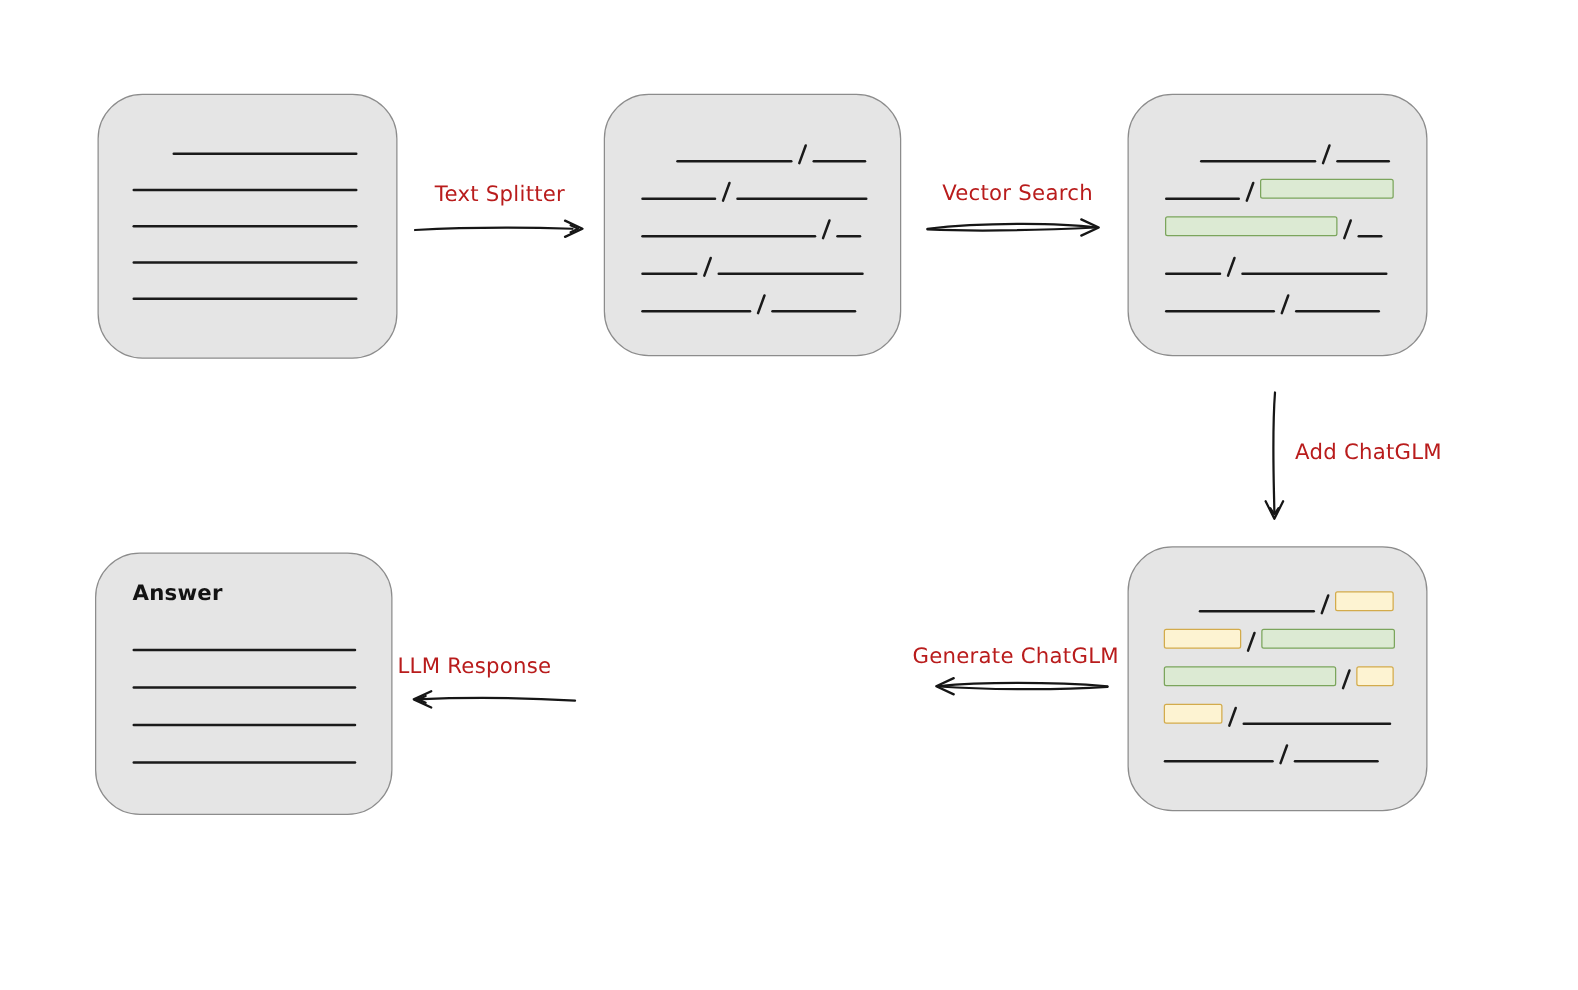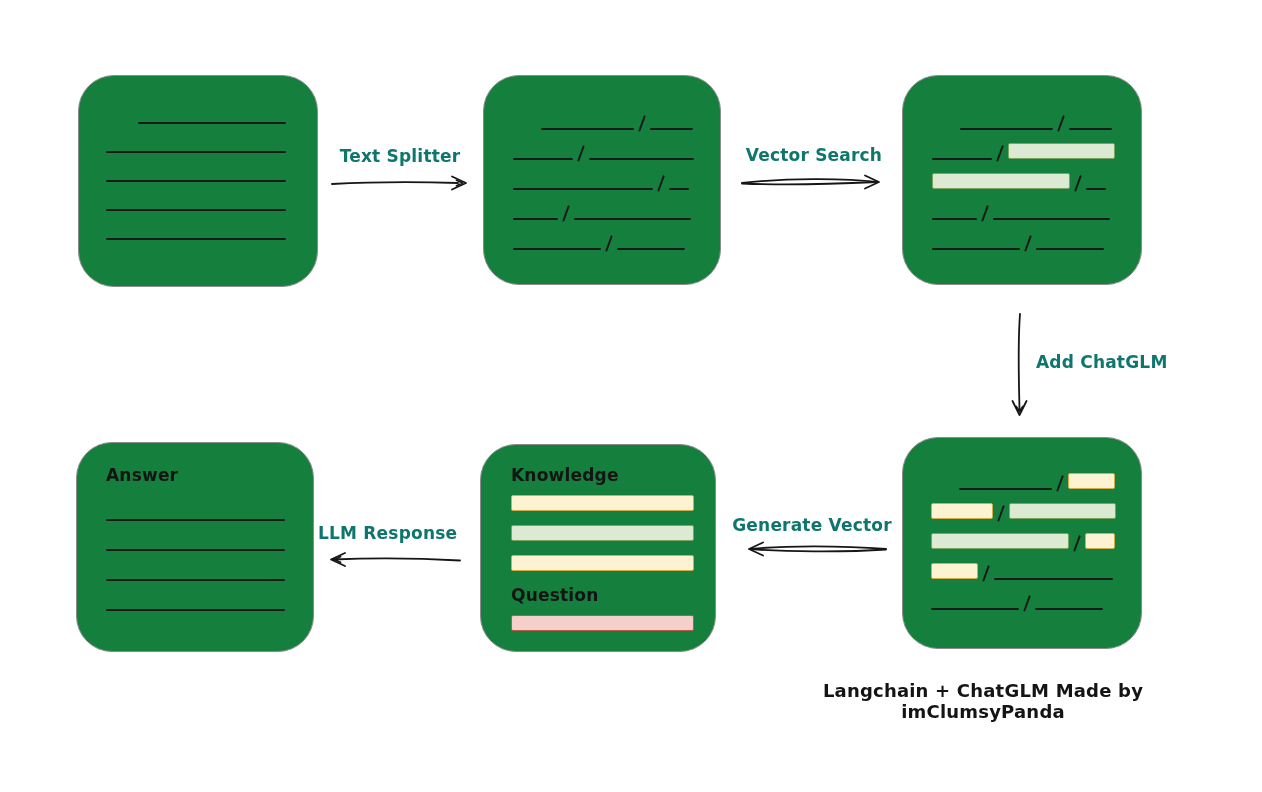--- a/index.html
+++ b/index.html
@@ -1,21 +1,21 @@
 <!DOCTYPE html>
 <html style="--ink: #1a1a1a; --box-border: #8c8c8c; --green-fill: #dcead3; --green-border: #7ba55c; --yellow-fill: #fdf3d2; --yellow-border: #d3ab4b; --red-fill: #f5d0ca; --red-border: #bc574e;"><head>
 <meta charset="utf-8">
 <style>
   html,body{margin:0;padding:0;background:#fff;}
   .canvas{
     position:relative;width:1262px;height:792px;background:#ffffff;overflow:hidden;
     font-family:"DejaVu Sans",sans-serif;color:var(--ink,#1a1a1a);
   }
   .node{
-    position:absolute;background:#15803d;border:1.6px solid var(--box-border,#8c8c8c);
+    position:absolute;background:#e5e5e5;border:1.6px solid var(--box-border,#8c8c8c);
     border-radius:36px;box-sizing:border-box;
   }
   
   .rows{position:absolute;inset:0;box-sizing:border-box;}
   .rows .crow{display:flex;align-items:flex-end;}
   .seg{flex:0 0 auto;box-sizing:border-box;}
   .seg.line{height:2px;background:var(--ink,#1a1a1a);border-radius:1px;}
   .seg.slash{
     width:2.4px;height:17px;background:var(--ink,#1a1a1a);
     transform:rotate(20deg);margin:0 7px -2px 7px;border-radius:1px;
@@ -30,21 +30,21 @@
   .node-label{font-size:17px;font-weight:600;letter-spacing:.2px;color:#141414;}
   
   .pbar{width:183px;height:16px;border-radius:2px;box-sizing:border-box;margin-bottom:14px;}
   .pbar.yellow{background:var(--yellow-fill);border:1.5px solid var(--yellow-border);}
   .pbar.green{background:var(--green-fill);border:1.5px solid var(--green-border);}
   .pbar.red{background:var(--red-fill);border:1.5px solid var(--red-border);}
   .arrow{position:absolute;}
   .arrow svg{display:block;}
   .arrow path{stroke:#161616;stroke-width:1.8;fill:none;stroke-linecap:round;stroke-linejoin:round;}
   .arrow-label{
-    position:absolute;font-size:17px;font-weight:700;color:#0f766e;
+    position:absolute;font-size:17px;font-weight:400;color:#b91c1c;
     white-space:nowrap;letter-spacing:.2px;
   }
   .caption{
     position:absolute;left:760px;top:680px;width:446px;text-align:center;
     font-size:18px;font-weight:600;color:#141414;letter-spacing:.2px;
   }
 </style>
 </head>
 <body>
 
@@ -156,34 +156,20 @@
           <div class="seg line" style="width: 119px;"></div>
         </div>
         <div class="crow" style="height: 30px;">
           <div class="seg line" style="width: 88px;"></div>
           <div class="seg slash"></div>
           <div class="seg line" style="width: 68px;"></div>
         </div>
       </div>
   </div>
 
-  <div class="node" style="left:480px;top:444px;width:236px;height:208px">
-    <div style="position:absolute;inset:0;box-sizing:border-box;padding:20px 26px 0 30px">
-      <div class="node-label" style="margin-bottom:10px">Knowledge</div>
-      <div>
-          <div class="pbar yellow"></div>
-          <div class="pbar green"></div>
-          <div class="pbar yellow"></div>
-        </div>
-      <div class="node-label" style="margin:6px 0 10px">Question</div>
-      <div>
-          <div class="pbar red"></div>
-        </div>
-    </div>
-  </div>
 
   <div class="node" style="left:76px;top:442px;width:238px;height:210px">
     <div style="position:absolute;inset:0;box-sizing:border-box;padding:22px 28px 0 29px">
       <div class="node-label" style="margin-bottom:6px">Answer</div>
       <div class="answer-lines">
           <div class="lrow">
             <div class="tline" style="width: 180px; margin-left: 0px;"></div>
           </div>
           <div class="lrow">
             <div class="tline" style="width: 180px; margin-left: 0px;"></div>
@@ -225,26 +211,25 @@
   </div>
   <div class="arrow-label" style="left:1036px;top:352px">Add ChatGLM</div>
 
   <div class="arrow" style="left:736px;top:537px">
     <svg width="152" height="24" viewBox="0 0 152 24">
       <path d="M150 12 C 105 8.5, 48 8.5, 15 12"></path>
       <path d="M150 12.5 C 105 15.5, 48 14.5, 15 12.2"></path>
       <path d="M27 5.5 L 13 12 L 27 18.5"></path>
     </svg>
   </div>
-  <div class="arrow-label" style="left:730px;top:515px;width:164px;text-align:center">Generate Vector</div>
+  <div class="arrow-label" style="left:730px;top:515px;width:164px;text-align:center">Generate ChatGLM</div>
 
   <div class="arrow" style="left:316px;top:547px">
     <svg width="146" height="24" viewBox="0 0 146 24">
       <path d="M144 13.5 C 100 11, 52 11, 17 12.5"></path>
       <path d="M29 6 L 15 12.5 L 29 19"></path>
       <path d="M24.5 9.8 L 18.5 12.5 L 24.5 15.2"></path>
     </svg>
   </div>
   <div class="arrow-label" style="left:318px;top:523px;width:144px;">LLM Response</div>
 
-  <div class="caption">Langchain + ChatGLM Made by imClumsyPanda</div>
 
 </div>
 
 </body></html>

